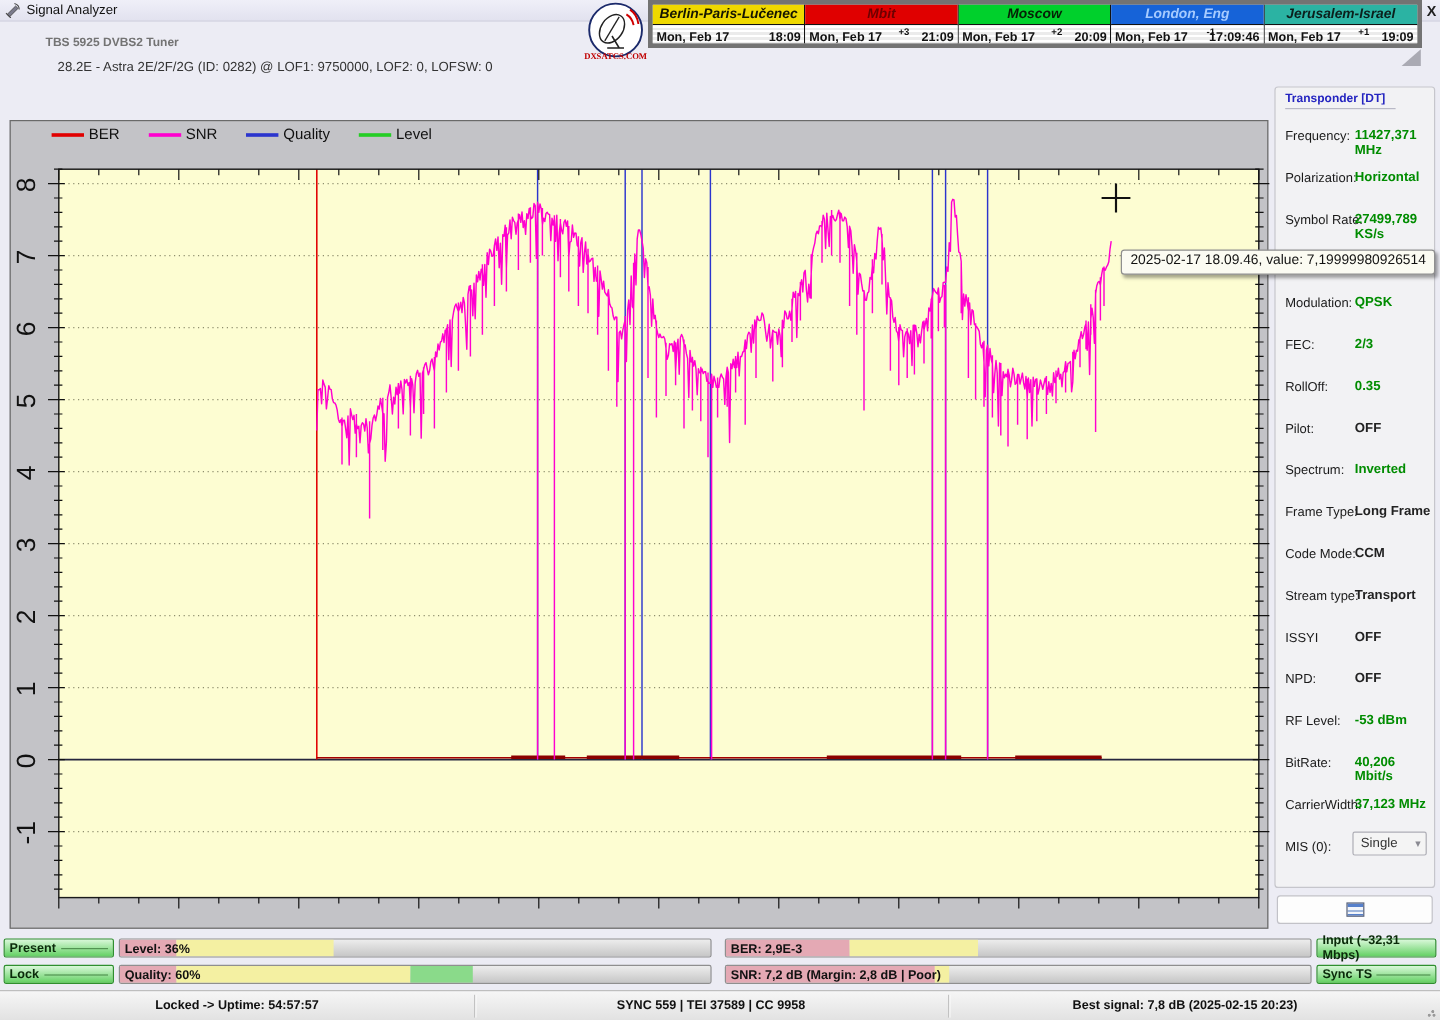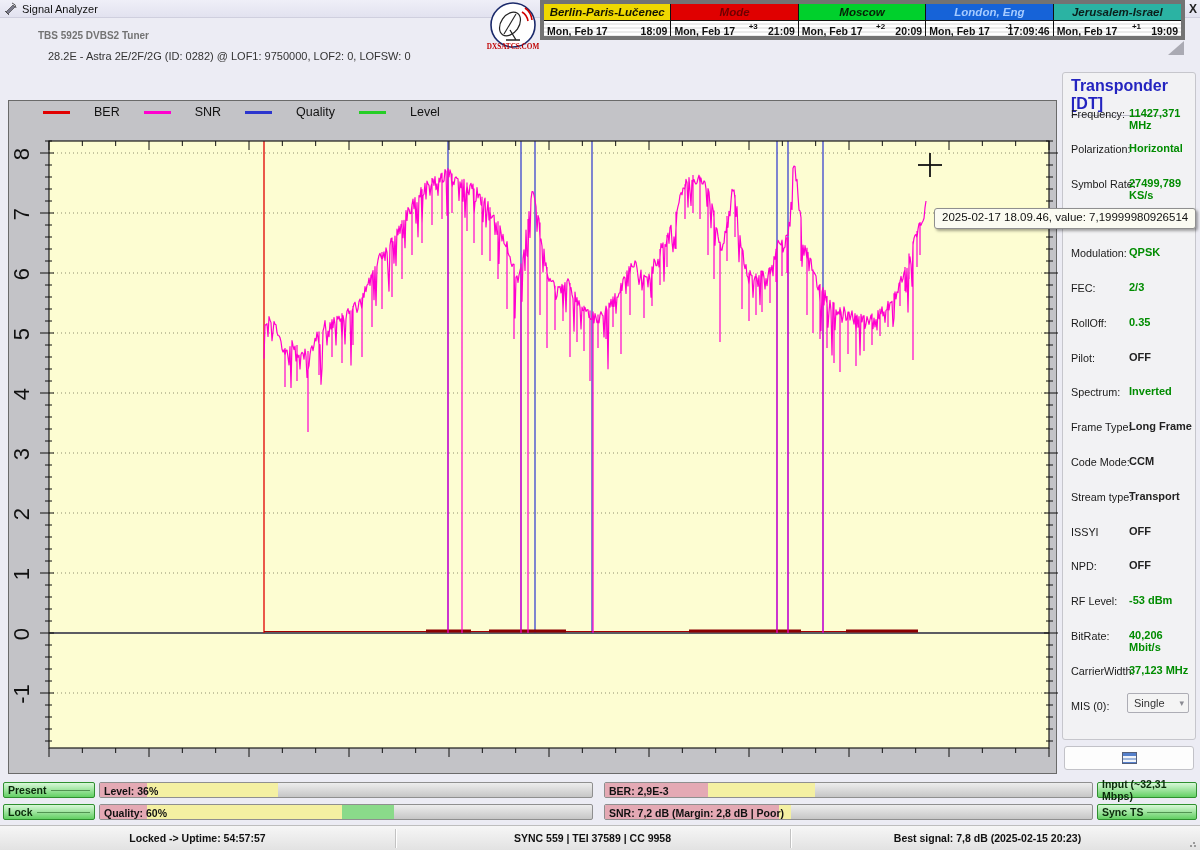--- a/index.html
+++ b/index.html
@@ -45,31 +45,31 @@
   .toolbar { position:absolute; left:8px; top:75px; display:flex; gap:9px; }
   .tb-btn { min-width:64px; height:20px; padding:0 7px; font-size:11px; font-weight:bold; color:#111;
     background:linear-gradient(#F7F7F7,#DCDCDC); border:1px solid #6F6F6F; border-radius:2px;
     display:flex; align-items:center; justify-content:center; cursor:pointer; }
   .tb-btn.active { background:#FDFDFD; border:1px solid #4A4A4A; box-shadow:0 0 0 1px #9A9AA6 inset; }
 
   
   .chart-panel { position:absolute; left:8px; top:100px; width:1049px; height:674px;
     background:#C3C3C7; border:1px solid #6A6A6A; }
   .legend { position:absolute; left:34px; top:4px; display:flex; gap:24px; align-items:center; z-index:2; }
-  .legend-item { display:flex; align-items:center; gap:24px; font-size:12.5px; color:#111; }
+  .legend-item { display:flex; align-items:center; gap:4px; font-size:12.5px; color:#111; }
   .legend-swatch { width:27px; height:3px; }
   #chart { position:absolute; left:0; top:0; }
   .tooltip { position:absolute; left:925px; top:107px; height:21px; padding:2px 7px 0 7px;
     background:#FBFBF2; border:1px solid #8F8F8F; border-radius:3px; box-shadow:2px 2px 3px rgba(0,0,0,.35);
     font-size:11.5px; color:#111; white-space:nowrap; z-index:3; }
 
   
   .side-panel { position:absolute; left:1062px; top:72px; width:134px; height:668px;
     background:#F2F2F4; border:1px solid #C6C6CC; border-radius:3px; }
-  .side-title { position:absolute; left:8px; top:4px; font-size:16px; font-weight:bold; color:#2424C0;
+  .side-title { position:absolute; left:8px; top:4px; font-size:10px; font-weight:bold; color:#2424C0;
     border-bottom:1px solid #B9B9C6; padding-bottom:2px; width:92px; }
   .rows { position:absolute; left:0; top:24px; width:100%; }
   .t-row { position:relative; height:34.8px; }
   .t-label { position:absolute; left:8px; top:11px; font-size:10.8px; color:#1A1A1A; }
   .t-value { position:absolute; left:66px; top:10px; font-size:11px; font-weight:bold; }
   .mis-row { position:relative; height:36px; }
   .mis-select { position:absolute; left:64px; top:4px; width:62px; height:20px; background:#F4F4F4;
     border:1px solid #ADADB5; border-radius:2px; font-size:11px; color:#333;
     display:flex; align-items:center; padding-left:6px; cursor:pointer; }
   .mis-chevron { position:absolute; right:4px; top:4px; font-size:9px; color:#8A8A92; }
@@ -116,21 +116,21 @@
 
   <div class="clocks" id="clocks">
       <div class="clock">
         <div class="clock-head" style="background: rgb(239, 216, 0); color: rgb(21, 21, 0);">Berlin-Paris-Lučenec</div>
         <div class="clock-body">
           <span class="clock-date">Mon, Feb 17</span>
           <span class="clock-time">18:09</span>
         </div>
       </div>
       <div class="clock">
-        <div class="clock-head" style="background: rgb(224, 0, 0); color: rgb(110, 0, 0);">Mode</div>
+        <div class="clock-head" style="background: rgb(224, 0, 0); color: rgb(110, 0, 0);">Mbit</div>
         <div class="clock-body">
           <span class="clock-date">Mon, Feb 17</span>
           <span class="clock-off">+3</span>
           <span class="clock-time">21:09</span>
         </div>
       </div>
       <div class="clock">
         <div class="clock-head" style="background: rgb(0, 208, 44); color: rgb(6, 32, 6);">Moscow</div>
         <div class="clock-body">
           <span class="clock-date">Mon, Feb 17</span>

